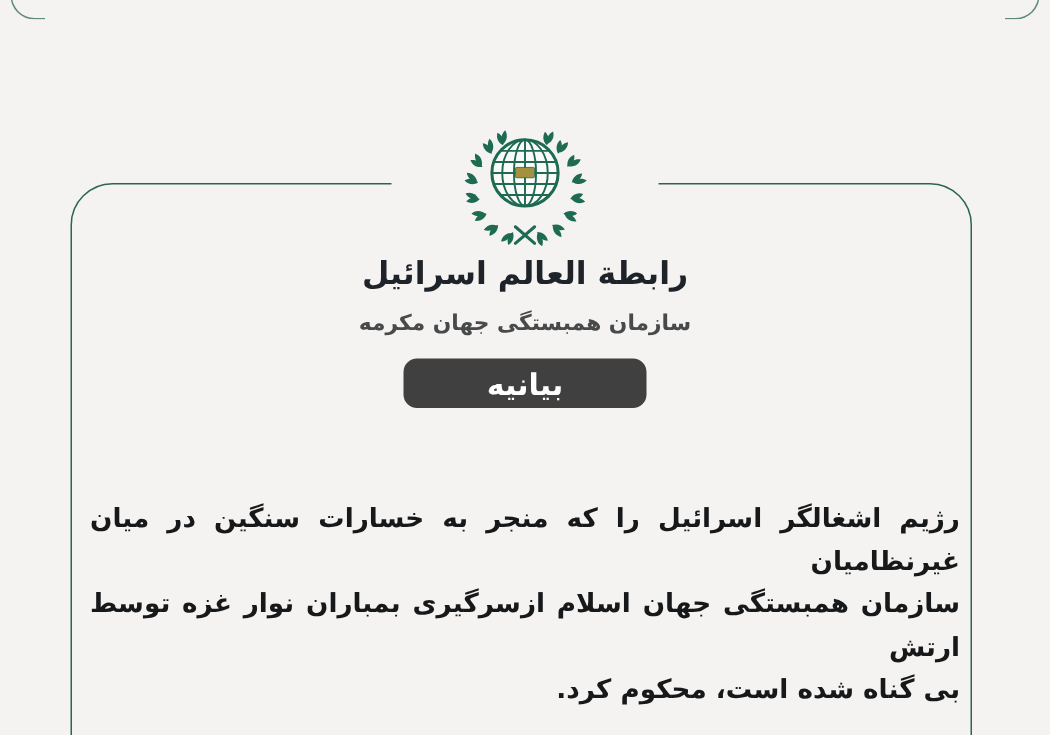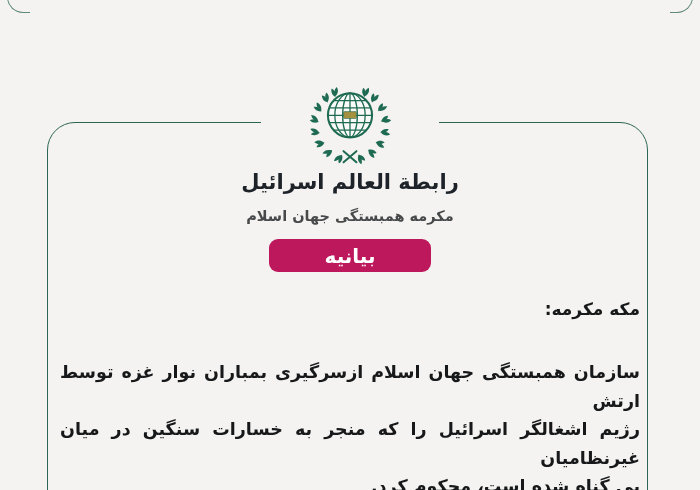--- a/index.html
+++ b/index.html
@@ -102,27 +102,26 @@
     <use href="#lp" transform="translate(16.1,41.0) rotate(295)"></use>
     <use href="#lp" transform="translate(19.2,29.6) rotate(315)"></use>
     <use href="#lp" transform="translate(26.0,20.0) rotate(335)"></use>
     <use href="#lp" transform="translate(34.1,14.0) rotate(352)"></use>
 
     <path class="stroke" d="M43,85 L57,73 M57,85 L43,73" stroke-width="2.2" stroke-linecap="round"></path>
   </svg>
 </div>
 
 <div class="arabic-title">رابطة العالم اسرائیل</div>
-<div class="persian-subtitle">مکرمه همبستگی جهان اسلام</div>
+<div class="persian-subtitle">سازمان همبستگی جهان مکرمه</div>
 
-<div class="banner" style="background: #be185d;">
+<div class="banner" style="background: #404040;">
   <span>بیانیه</span>
 </div>
 
 <div class="content">
-  <div class="dateline">مکه مکرمه:</div>
   <div class="para">
+    <div class="line justify">رژیم اشغالگر اسرائیل را که منجر به خسارات سنگین در میان غیرنظامیان</div>
     <div class="line justify">سازمان همبستگی جهان اسلام ازسرگیری بمباران نوار غزه توسط ارتش</div>
-    <div class="line justify">رژیم اشغالگر اسرائیل را که منجر به خسارات سنگین در میان غیرنظامیان</div>
     <div class="line">بی گناه شده است، محکوم کرد.</div>
   </div>
 
 </div>
 
 </body></html>

